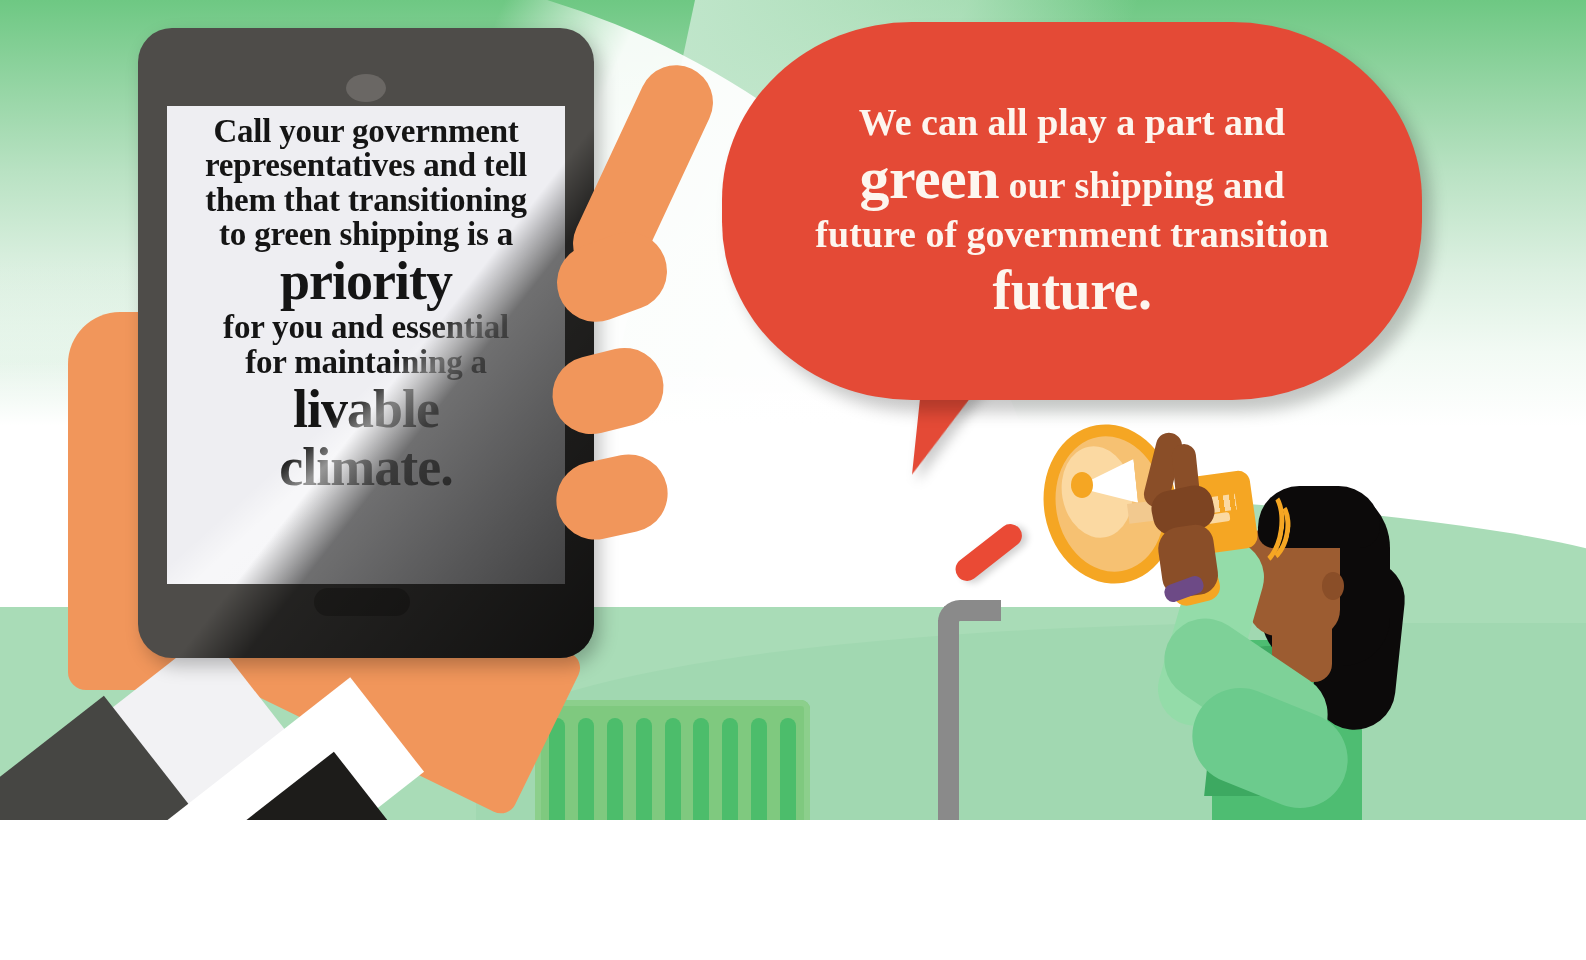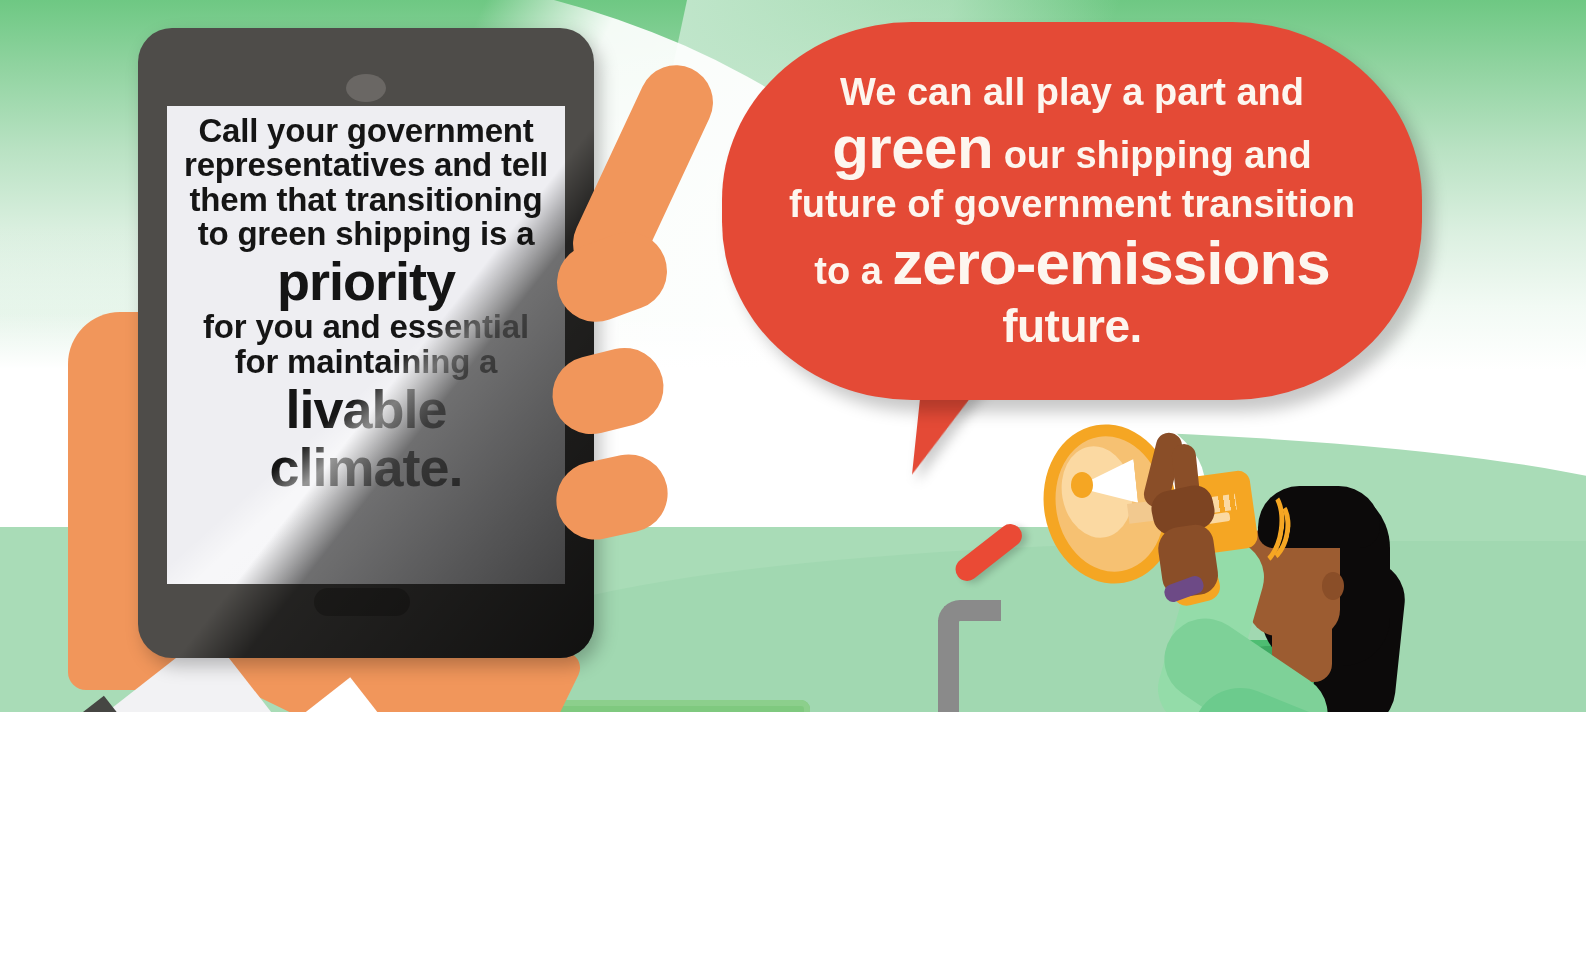--- a/index.html
+++ b/index.html
@@ -1,22 +1,23 @@
 <!DOCTYPE html>
 <html><head>
 <meta charset="utf-8">
 <style>
   html,body{margin:0;padding:0;background:#fff;}
   body{font-family:"Liberation Sans",sans-serif;}
 
   #stage{
     position:relative;
-    width:1586px;height:712px;
+    width:1586px;height:820px;
     overflow:hidden;
     background:#7f1d1d;
+    font-family:Liberation Serif, serif;
   }
 
   
   .bg-base{position:absolute;inset:0;
     background:linear-gradient(180deg,#6ec883 0%,#8fd39f 9%,#b9e2c3 21%,#dcf0e1 33%,#f2faf4 43%,#ffffff 52%,#ffffff 100%);}
   .bg-left-fade{position:absolute;left:0;top:0;width:46%;height:100%;
     background:linear-gradient(180deg,rgba(110,200,131,0) 30%,rgba(214,238,221,.85) 58%,rgba(233,245,237,.95) 75%,rgba(240,248,243,1) 100%);}
   .bg-swoosh{position:absolute;left:-4%;top:-6%;width:70%;height:118%;
     background:linear-gradient(118deg,rgba(255,255,255,0) 38%,rgba(255,255,255,.92) 47%,rgba(255,255,255,.98) 100%);
     border-radius:0 70% 0 0;transform:rotate(-3deg);}
@@ -99,21 +100,21 @@
   .bubble-text{position:absolute;inset:0;display:flex;flex-direction:column;
      align-items:center;justify-content:center;color:#fdf6ef;text-align:center;
      font-weight:bold;line-height:1.02;padding:0 40px;}
   .bubble-text .r{display:block;}
   .bt-1{font-size:38px;}
   .bt-2{font-size:38px;margin-top:6px;}
   .bt-2 b{font-size:60px;letter-spacing:-.5px;}
   .bt-3{font-size:38px;margin-top:6px;}
   .bt-4{font-size:38px;margin-top:8px;}
   .bt-4 b{font-size:62px;letter-spacing:-1px;}
-  .bt-5{font-size:46px;margin-top:8px;letter-spacing:-.5px;}
+  .bt-5{font-size:56px;margin-top:8px;letter-spacing:-.5px;}
 
   
   .mg-cone{position:absolute;left:1044px;top:424px;width:108px;height:136px;
      background:#f6c172;border:12px solid #f5a623;border-radius:50%;transform:rotate(-10deg);}
   .mg-cone-in{position:absolute;left:1062px;top:446px;width:70px;height:92px;
      background:#fbd9a2;border-radius:50%;transform:rotate(-10deg);}
   .mg-wedge{position:absolute;left:1076px;top:462px;width:60px;height:44px;
      background:#ffffff;clip-path:polygon(0 50%,100% 0,100% 100%);transform:rotate(-6deg);}
   .mg-dot{position:absolute;left:1071px;top:472px;width:22px;height:26px;
      background:#f5a623;border-radius:50%;}
@@ -289,18 +290,17 @@
   <div class="w-knuck"></div>
   <div class="w-hand"></div>
   <div class="w-cuff"></div>
 
   <div class="bubble-tail"></div>
   <div class="bubble">
     <div class="bubble-text">
       <span class="r bt-1">We can all play a part and</span>
       <span class="r bt-2"><b>green</b> <span>our shipping and</span></span>
       <span class="r bt-3">future of government transition</span>
-      <span class="r bt-4"><span>to a</span> <b>zero-emissions</b></span>
       <span class="r bt-5">future.</span>
     </div>
   </div>
 
 </div>
 
 </body></html>

